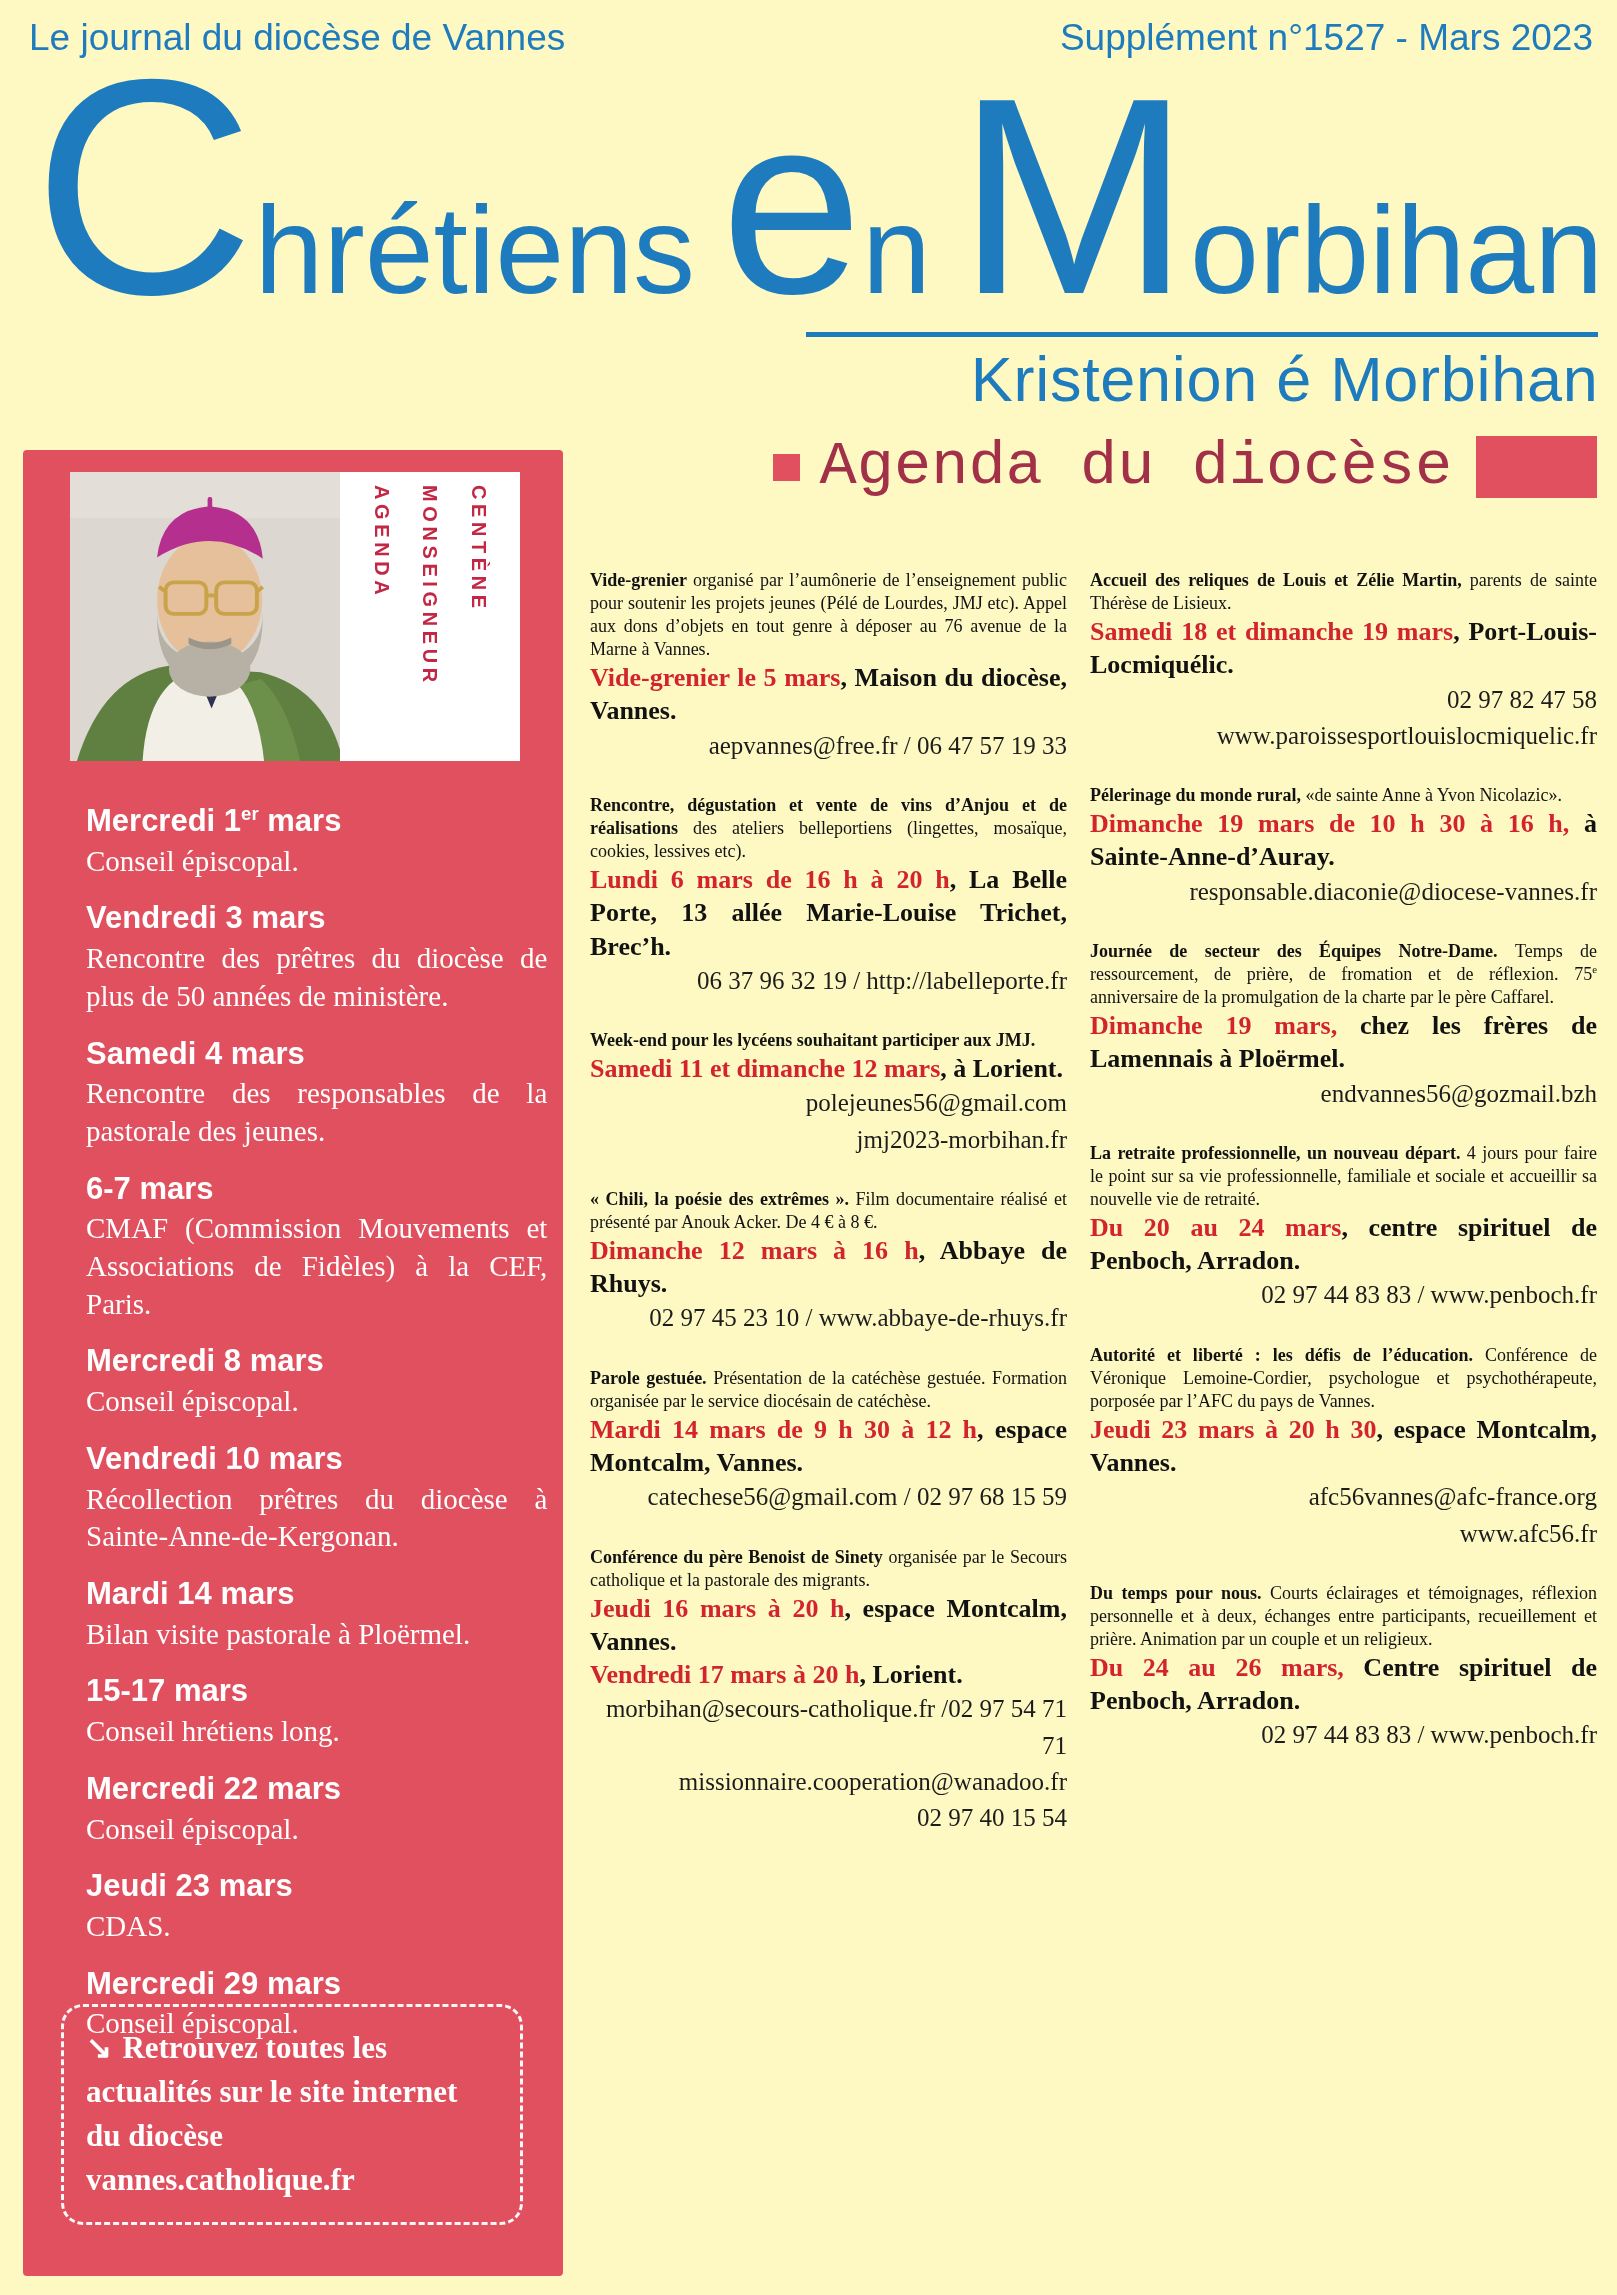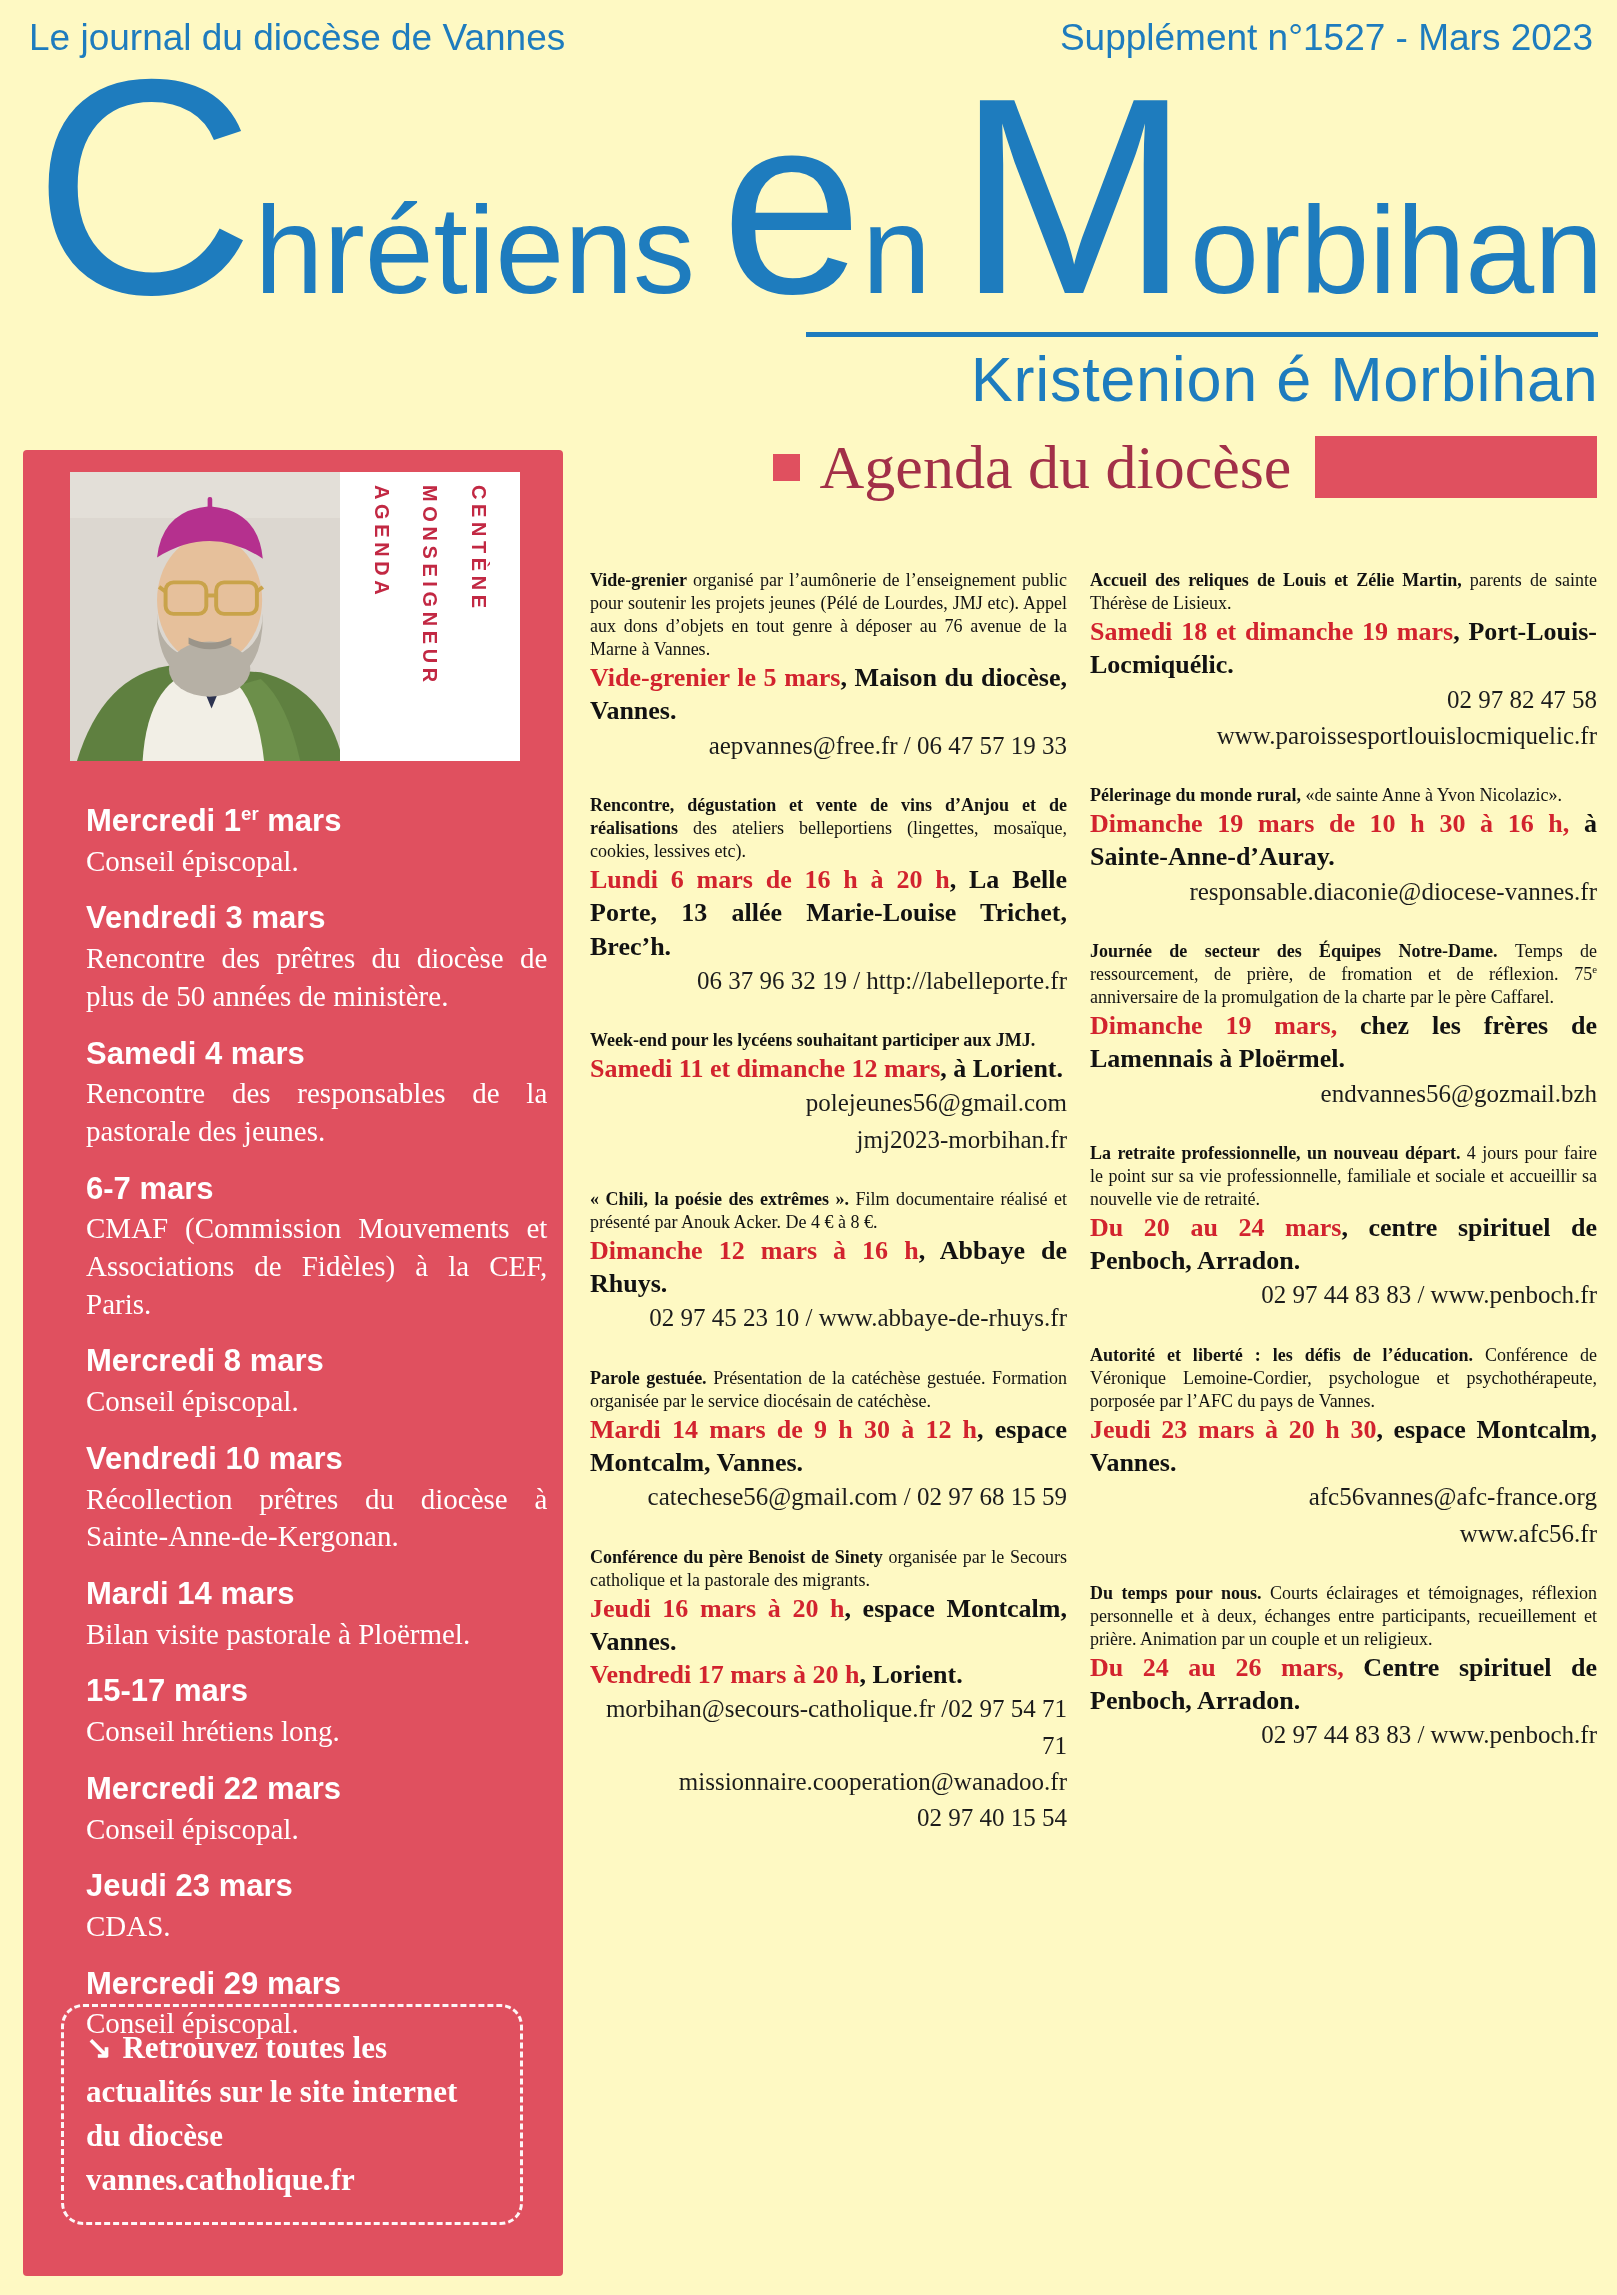--- a/index.html
+++ b/index.html
@@ -43,21 +43,21 @@
   .s-event h3{font-family:"Liberation Sans",sans-serif;font-weight:700;font-size:31px;color:#fff;margin:0 0 5.2px 0;line-height:1.05;}
   .s-event p{font-size:29px;color:#fff;margin:0;line-height:1.3;text-align:justify;}
   .run-sup{vertical-align:super;font-size:60%;line-height:0;}
   .sidebar-box{position:absolute;left:38px;right:40px;bottom:51px;border:3.3px dashed rgba(255,255,255,.95);
                border-radius:22px;padding:19.6px 22px;color:#fff;font-weight:700;font-size:31px;line-height:1.42;}
   .arrow-icon{margin-right:10.4px;}
 
   
   .main-heading{position:absolute;left:773px;right:21px;top:436px;display:flex;align-items:center;}
   .heading-square{width:27px;height:27px;background:var(--coral);margin-right:19.6px;flex:none;}
-  .main-heading h2{font-family:Liberation Serif, serif;font-weight:400;font-size:62px;color:var(--darkred);
+  .main-heading h2{font-family:Liberation Mono, monospace;font-weight:400;font-size:62px;color:var(--darkred);
                    margin:0;line-height:1;white-space:nowrap;}
   .heading-rect{flex:1;height:62px;background:var(--coral);margin-left:23.5px;}
 
   
   .col{position:absolute;top:569px;}
   #main-col-1{left:590px;width:477px;}
   #main-col-2{left:1090px;width:507px;}
   .entry{margin-bottom:30px;}
   .entry p{margin:0;}
   .e-body{font-size:18px;line-height:1.28;text-align:justify;}

